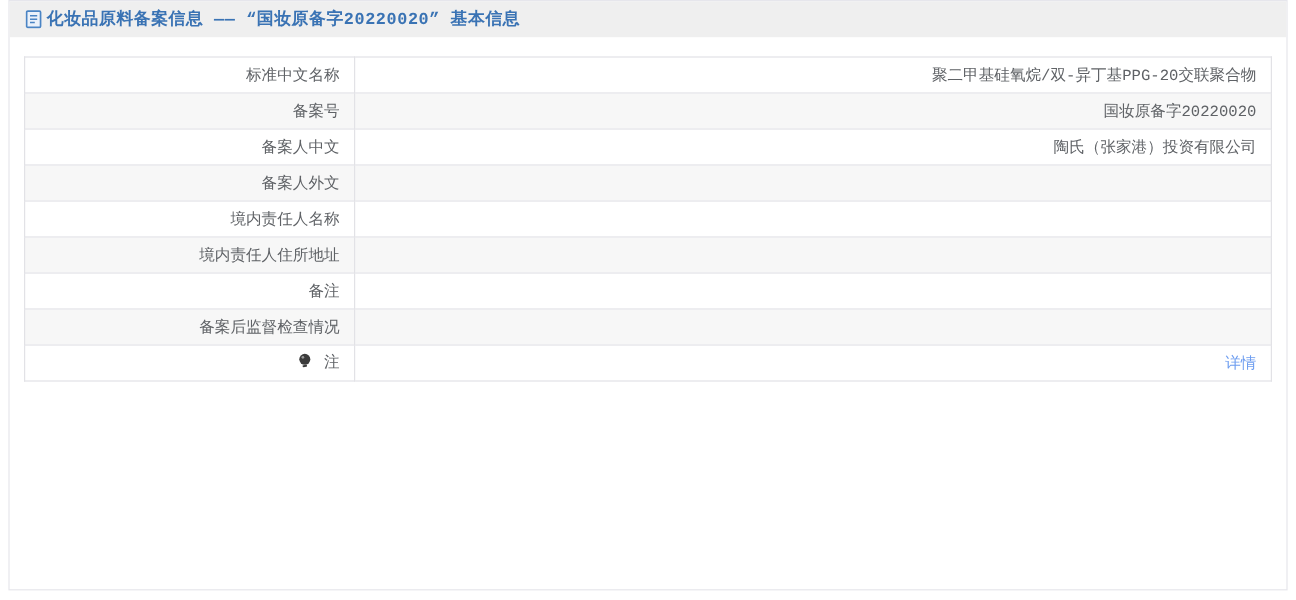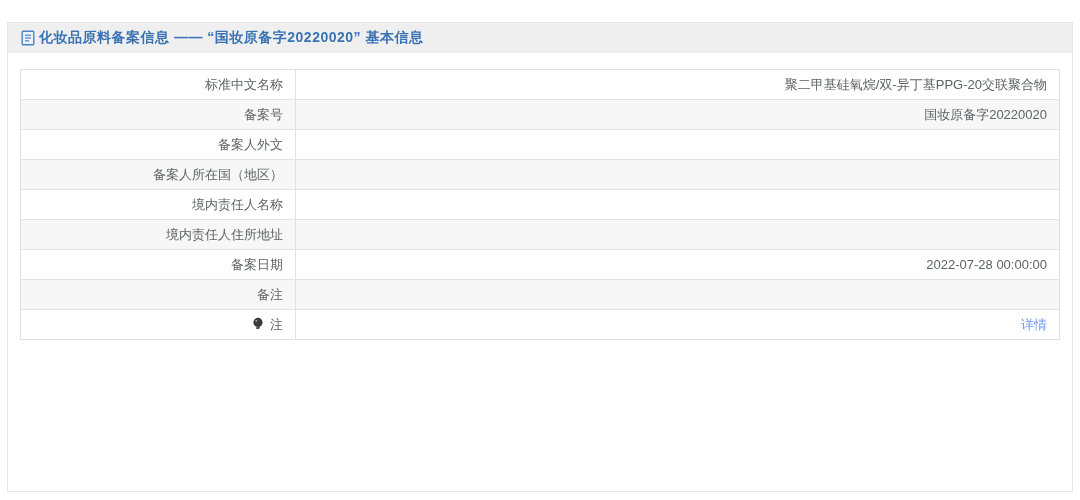--- a/index.html
+++ b/index.html
@@ -13,21 +13,22 @@
   *{box-sizing:border-box;}
   body{
     margin:0;
     background:#ffffff;
     font-family:"Liberation Sans","DejaVu Sans",sans-serif;
     color:var(--text);
   }
   .page{
     width:1080px;
     height:500px;
-    padding:22px 7px 8px 7px;
+    padding:0 7px 8px 7px;
+    font-family:Liberation Mono, monospace;
   }
   .panel{
     width:100%;
     height:100%;
     background:#ffffff;
     border:1px solid #e6e6ec;
   }
   .panel-header{
     height:30px;
     background:var(--header-bg);
@@ -127,45 +128,45 @@
       
       <span class="label-text">备案号</span>
     </td>
     <td class="value-cell">
       <span class="value-text">国妆原备字20220020</span>
       
       
     </td>
   </tr>
 
+  <tr>
+    <td class="label-cell">
+      
+      <span class="label-text">备案人中文</span>
+    </td>
+    <td class="value-cell">
+      <span class="value-text">陶氏（张家港）投资有限公司</span>
+      
+      
+    </td>
+  </tr>
 
   <tr>
     <td class="label-cell">
       
       <span class="label-text">备案人外文</span>
     </td>
     <td class="value-cell">
       <span class="value-text"></span>
       
       
     </td>
   </tr>
 
 
-  <tr>
-    <td class="label-cell">
-      
-      <span class="label-text">备案人所在国（地区）</span>
-    </td>
-    <td class="value-cell">
-      <span class="value-text"></span>
-      
-      
-    </td>
-  </tr>
 
   <tr>
     <td class="label-cell">
       
       <span class="label-text">境内责任人名称</span>
     </td>
     <td class="value-cell">
       <span class="value-text"></span>
       
       
@@ -177,46 +178,46 @@
       
       <span class="label-text">境内责任人住所地址</span>
     </td>
     <td class="value-cell">
       <span class="value-text"></span>
       
       
     </td>
   </tr>
 
-  <tr>
-    <td class="label-cell">
-      
-      <span class="label-text">备案日期</span>
-    </td>
-    <td class="value-cell">
-      <span class="value-text">2022-07-28 00:00:00</span>
-      
-      
-    </td>
-  </tr>
 
   <tr>
     <td class="label-cell">
       
       <span class="label-text">备注</span>
     </td>
     <td class="value-cell">
       <span class="value-text"></span>
       
       
     </td>
   </tr>
 
 
 
+  <tr>
+    <td class="label-cell">
+      
+      <span class="label-text">备案后监督检查情况</span>
+    </td>
+    <td class="value-cell">
+      <span class="value-text"></span>
+      
+      
+    </td>
+  </tr>
 
   <tr>
     <td class="label-cell">
       <span class="label-icon">
         <svg width="12" height="14" viewBox="0 0 12 14">
           <circle cx="6" cy="5.4" r="4.6" fill="#3b3b3b"></circle>
           <circle cx="4.4" cy="3.8" r="1.1" fill="#9a9a9a"></circle>
           <rect x="4.1" y="10.2" width="3.8" height="1.6" rx="0.8" fill="#3b3b3b" transform="rotate(-8 6 11)"></rect>
         </svg>
       </span>

